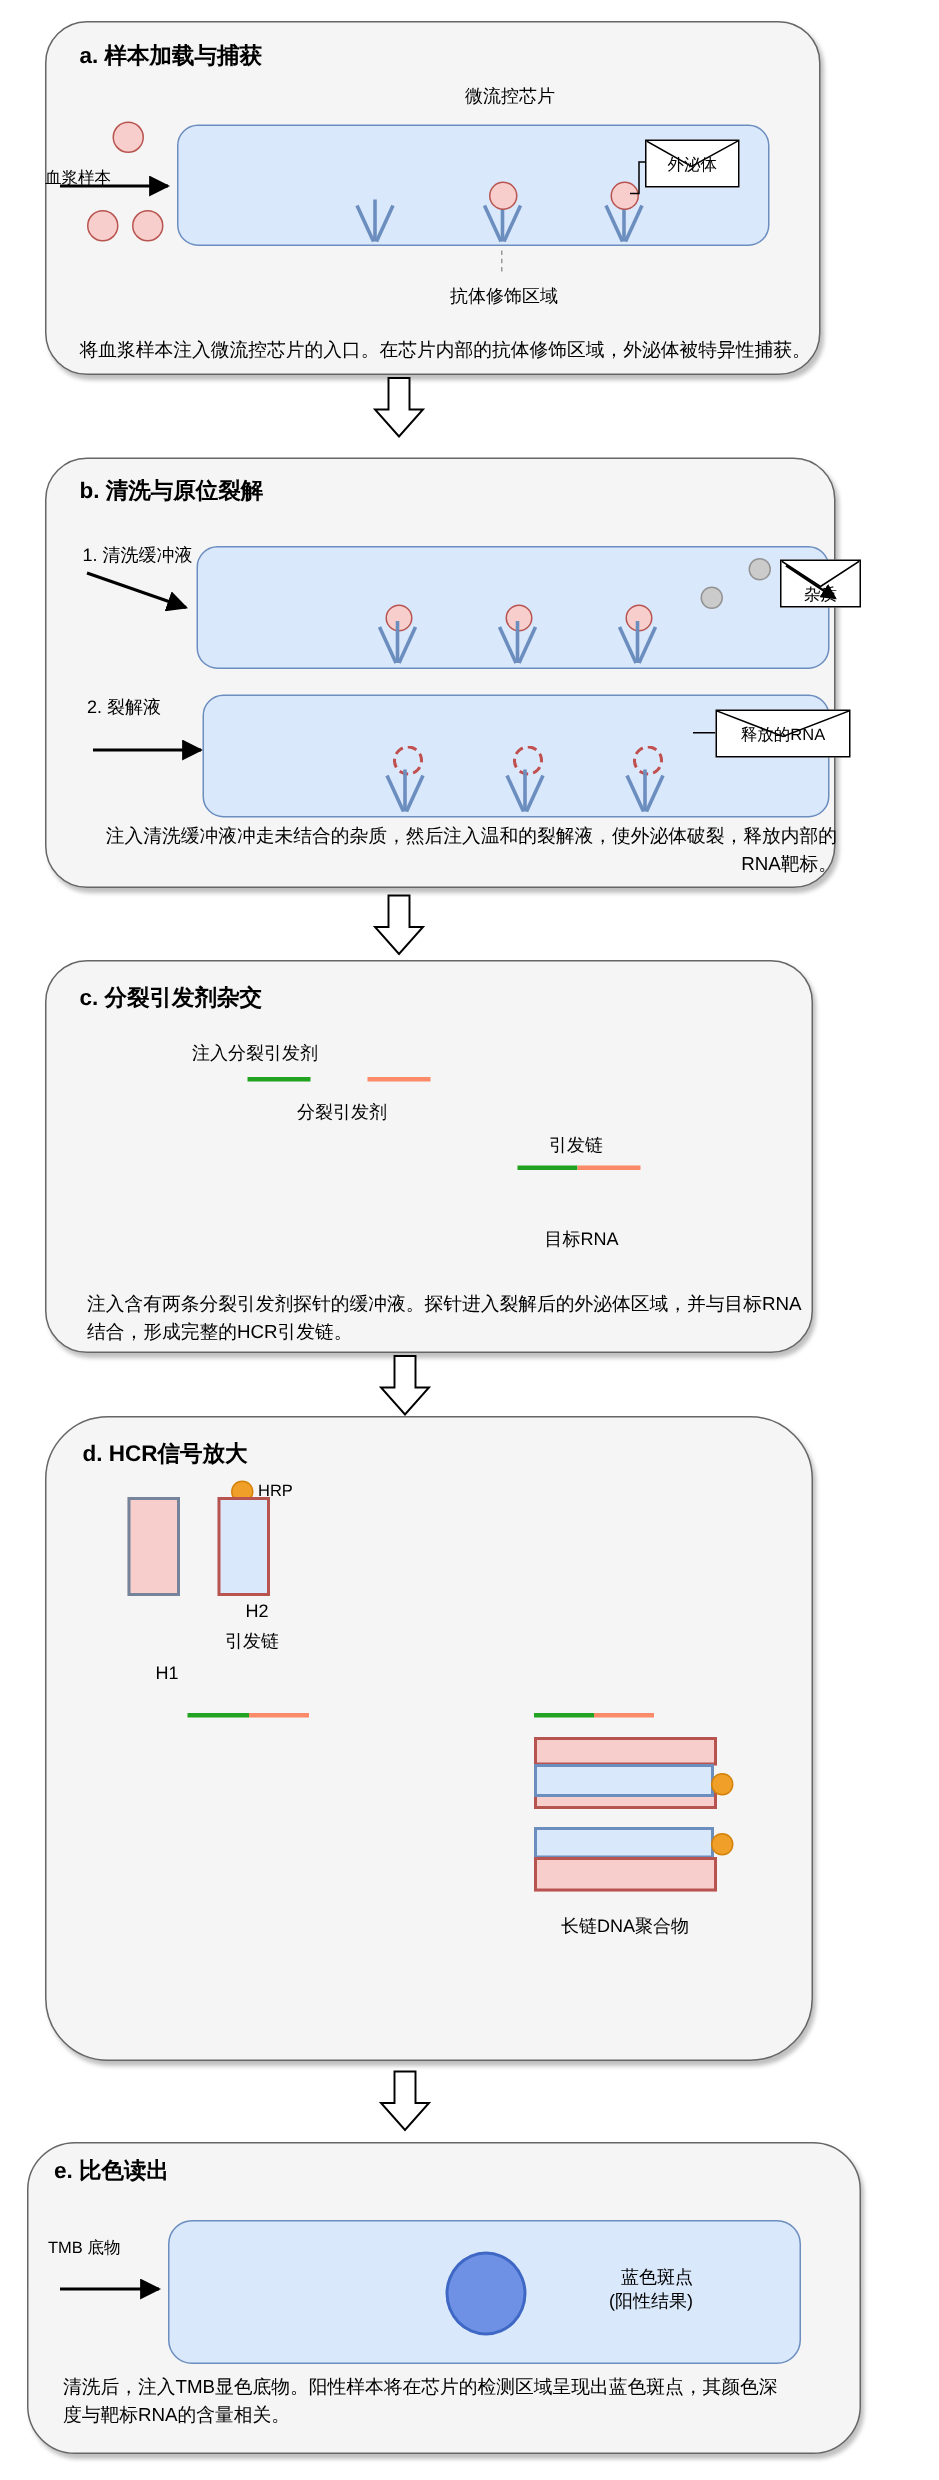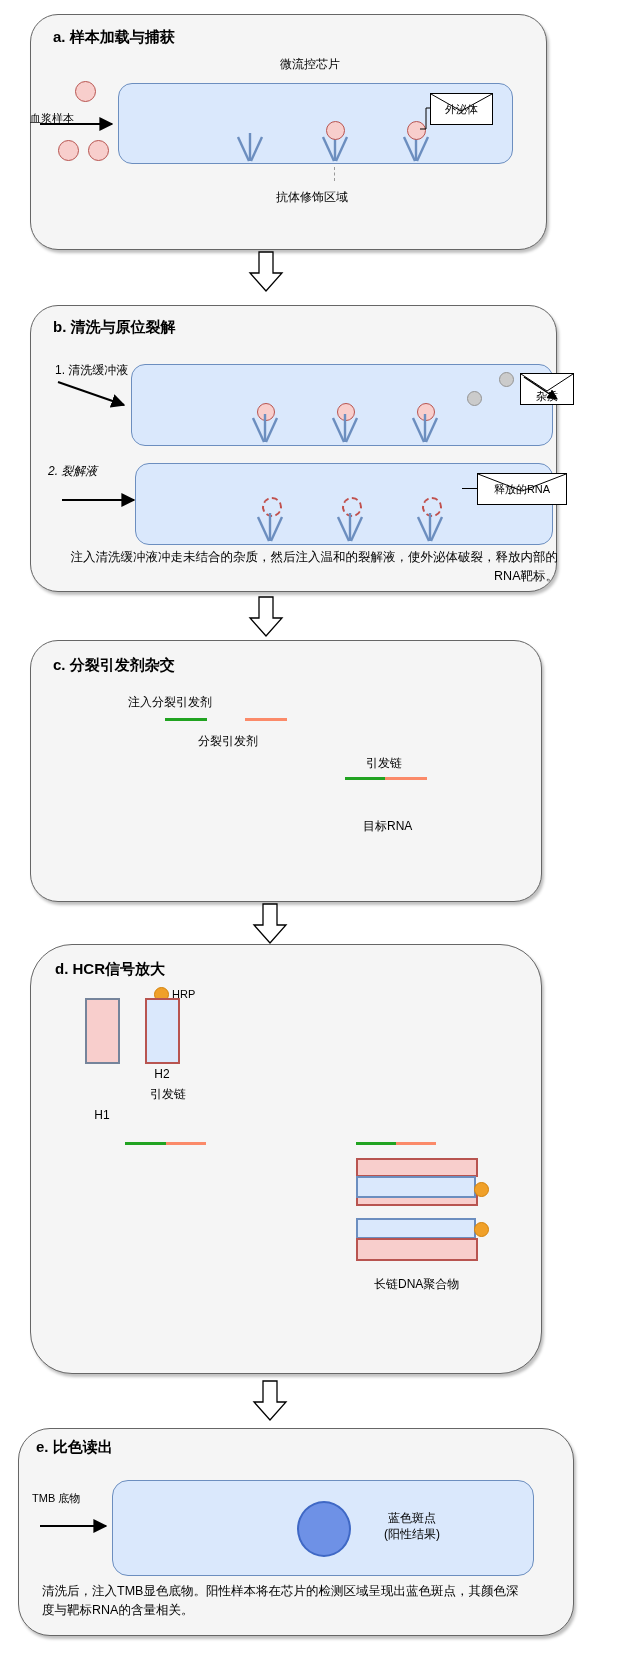--- a/index.html
+++ b/index.html
@@ -18,21 +18,21 @@
   .caption{position:absolute;font-size:12.5px;line-height:1.5;}
   .probe{position:absolute;height:3px;}
   .green{background:#21a321;}
   .salmon{background:#fb8a69;}
   .callout{position:absolute;background:#fff;border:1px solid #000;font-size:11px;
            display:flex;align-items:center;justify-content:center;}
   .callout svg{position:absolute;left:0;top:0;}
   .hrp{position:absolute;background:#f0a029;border:1px solid #d4820a;border-radius:50%;}
   .prect{position:absolute;background:#f8cecc;border:2px solid #b85450;}
   .brect{position:absolute;background:#dae8fc;border:2px solid #6c8ebf;}
-  .ctr{text-align:center;}
+  .ctr{text-align:right;}
 </style>
 </head>
 <body>
 
 <div id="stage">
 
   <svg width="0" height="0" style="position:absolute">
     <defs>
       <marker id="ah" viewBox="0 0 10 10" refX="9" refY="5" markerWidth="7" markerHeight="7" orient="auto">
         <path d="M0,0 L10,5 L0,10 Z" fill="#000"></path>
@@ -82,20 +82,21 @@
   </svg>
   <div class="callout" style="left:430px;top:93px;width:61px;height:30px;align-items:center;">
     <svg width="61" height="30">
       <polyline points="0,0 30,17 61,0" fill="none" stroke="#000" stroke-width="1"></polyline>
     </svg>
     <span style="position:relative;">外泌体</span>
   </div>
 
   <div class="abs" style="left:334px;top:167px;height:14px;border-left:1px dashed #999;"></div>
   <div class="lbl ctr" style="left:252px;top:189px;width:120px;">抗体修饰区域</div>
+  <div class="caption" style="left:53px;top:224px;width:492px;white-space:nowrap;">将血浆样本注入微流控芯片的入口。在芯片内部的抗体修饰区域，外泌体被特异性捕获。</div>
 
   <svg class="abs" style="left:246px;top:251px;" width="40" height="42">
     <path d="M13,1 L27,1 L27,22 L36,22 L20,40 L4,22 L13,22 Z" fill="#fff" stroke="#000" stroke-width="1.3"></path>
   </svg>
 
   <div class="panel" style="left:30px;top:305px;width:525px;height:285px;"></div>
   <div class="title" style="left:53px;top:318px;">b. 清洗与原位裂解</div>
 
   <div class="lbl" style="left:55px;top:362px;">1. 清洗缓冲液</div>
   <svg class="abs" style="left:54px;top:378px;" width="80" height="34">
@@ -130,21 +131,21 @@
   <div class="imp" style="left:467px;top:391px;width:13px;height:13px;"></div>
 
   <div class="callout" style="left:520px;top:373px;width:52px;height:30px;align-items:flex-end;">
     <svg width="52" height="30">
       <polyline points="0,0 26,17 52,0" fill="none" stroke="#000" stroke-width="1"></polyline>
       <line x1="3" y1="3" x2="36" y2="25" stroke="#000" stroke-width="1.5" marker-end="url(#ah)"></line>
     </svg>
     <span style="position:relative;">杂质</span>
   </div>
 
-  <div class="lbl" style="left:48px;top:463px;font-style:italic;">2. 裂解液</div>
+  <div class="lbl" style="left:58px;top:463px;">2. 裂解液</div>
   <svg class="abs" style="left:60px;top:492px;" width="80" height="16">
     <line x1="2" y1="8" x2="74" y2="8" stroke="#000" stroke-width="2" marker-end="url(#ah)"></line>
   </svg>
   <div class="chip" style="left:135px;top:463px;width:416px;height:80px;"></div>
   <div class="exo-dash" style="left:262px;top:497px;width:16px;height:16px;"></div>
   <div class="exo-dash" style="left:342px;top:497px;width:16px;height:16px;"></div>
   <div class="exo-dash" style="left:422px;top:497px;width:16px;height:16px;"></div>
   <svg class="abs" style="left:255px;top:511px;" width="30" height="32">
     <g stroke="#6c8ebf" stroke-width="2.4" fill="none">
         <line x1="3" y1="6" x2="14" y2="30"></line>
@@ -184,20 +185,21 @@
   <div class="panel" style="left:30px;top:640px;width:510px;height:260px;"></div>
   <div class="title" style="left:53px;top:656px;">c. 分裂引发剂杂交</div>
   <div class="lbl" style="left:128px;top:694px;">注入分裂引发剂</div>
   <div class="probe green" style="left:165px;top:718px;width:42px;"></div>
   <div class="probe salmon" style="left:245px;top:718px;width:42px;"></div>
   <div class="lbl" style="left:198px;top:733px;">分裂引发剂</div>
   <div class="lbl" style="left:366px;top:755px;">引发链</div>
   <div class="probe green" style="left:345px;top:777px;width:40px;"></div>
   <div class="probe salmon" style="left:385px;top:777px;width:42px;"></div>
   <div class="lbl" style="left:363px;top:818px;">目标RNA</div>
+  <div class="caption" style="left:58px;top:860px;width:478px;">注入含有两条分裂引发剂探针的缓冲液。探针进入裂解后的外泌体区域，并与目标RNA结合，形成完整的HCR引发链。</div>
 
   <svg class="abs" style="left:250px;top:903px;" width="40" height="42">
     <path d="M13,1 L27,1 L27,22 L36,22 L20,40 L4,22 L13,22 Z" fill="#fff" stroke="#000" stroke-width="1.3"></path>
   </svg>
 
   <div class="panel" style="left:30px;top:944px;width:510px;height:428px;border-radius:42px;"></div>
   <div class="title" style="left:55px;top:960px;">d. HCR信号放大</div>
 
   <div class="hrp" style="left:154px;top:987px;width:13px;height:13px;"></div>
   <div class="lbl-sm" style="left:172px;top:988px;">HRP</div>

